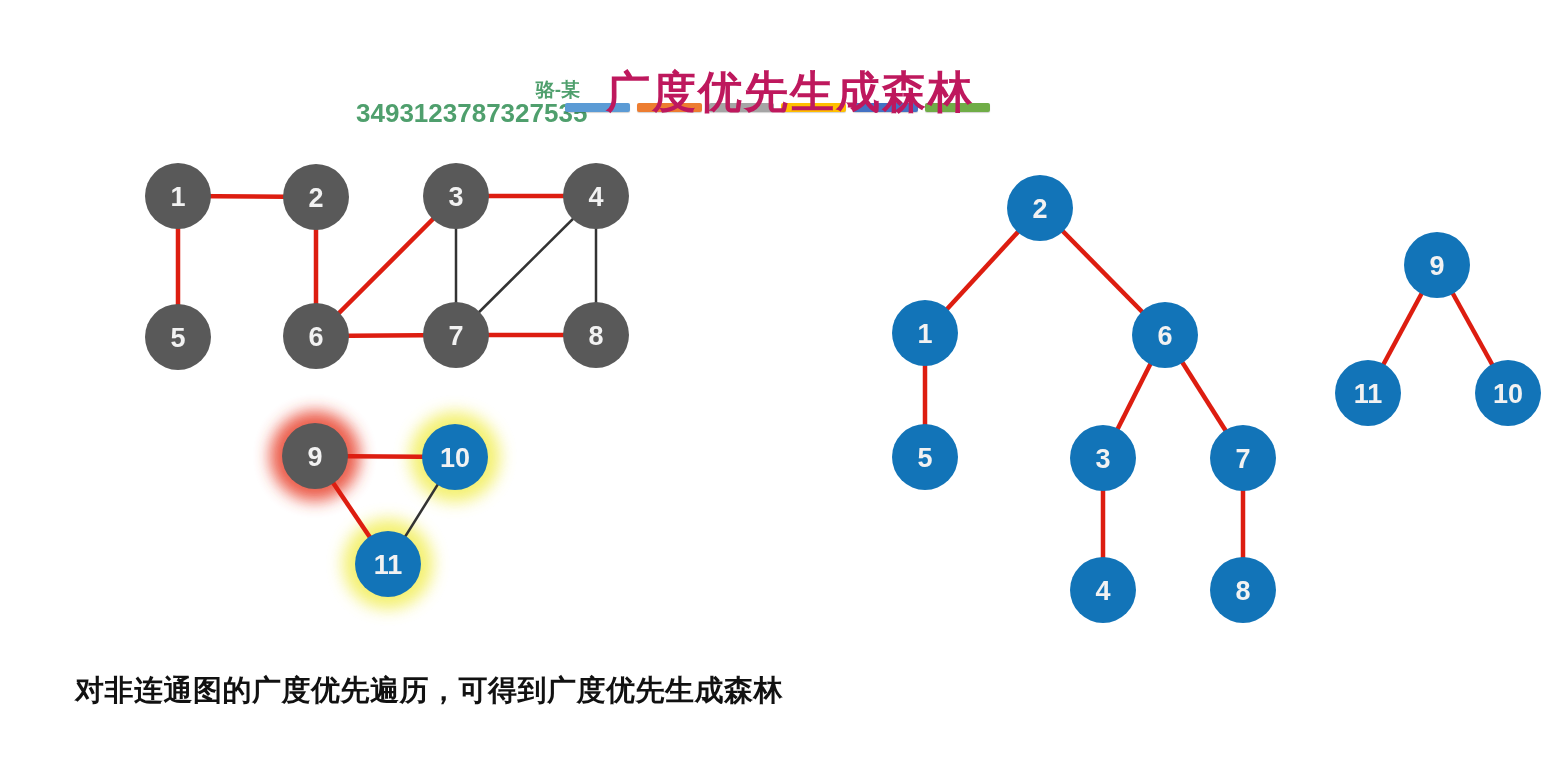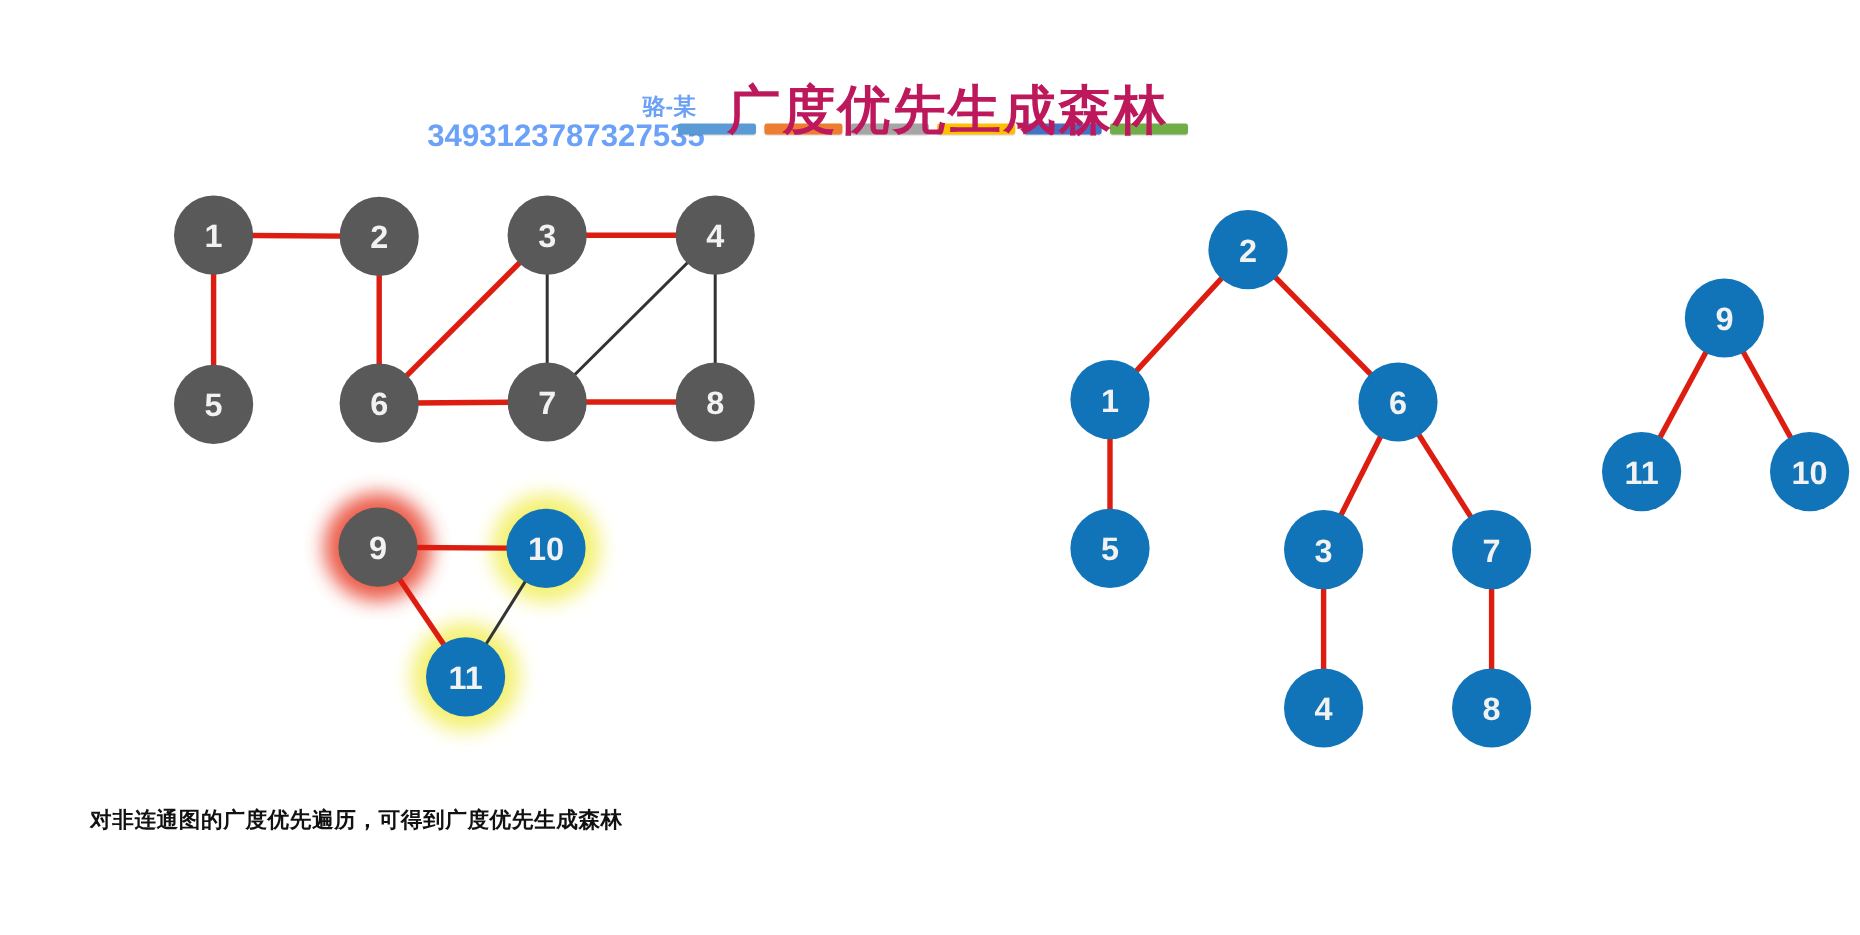--- a/index.html
+++ b/index.html
@@ -44,30 +44,30 @@
     box-shadow: 0 1px 1px rgba(0,0,0,0.18);
   }
   .diagram-canvas {
     position: absolute;
     top: 0; left: 0;
     z-index: 2;
   }
   .caption {
     position: absolute;
     top: 671px; left: 75px;
-    font-size: 18px;
+    font-size: 29px;
     font-weight: 600;
     letter-spacing: 0.5px;
     z-index: 4;
   }
 </style>
 </head>
 <body>
 
-<div class="watermark" style="color: #3b82f6;">
+<div class="watermark" style="color: #15803d;">
   <div class="wm-line1">骆-某</div>
   <div class="wm-line2">3493123787327535</div>
 </div>
 
 <h1 class="title" style="color: #be185d;">广度优先生成森林</h1>
 
 <div class="accent-bars">
     <div class="bar" style="background: rgb(91, 155, 213);"></div>
     <div class="bar" style="background: rgb(237, 125, 49);"></div>
     <div class="bar" style="background: rgb(165, 165, 165);"></div>

